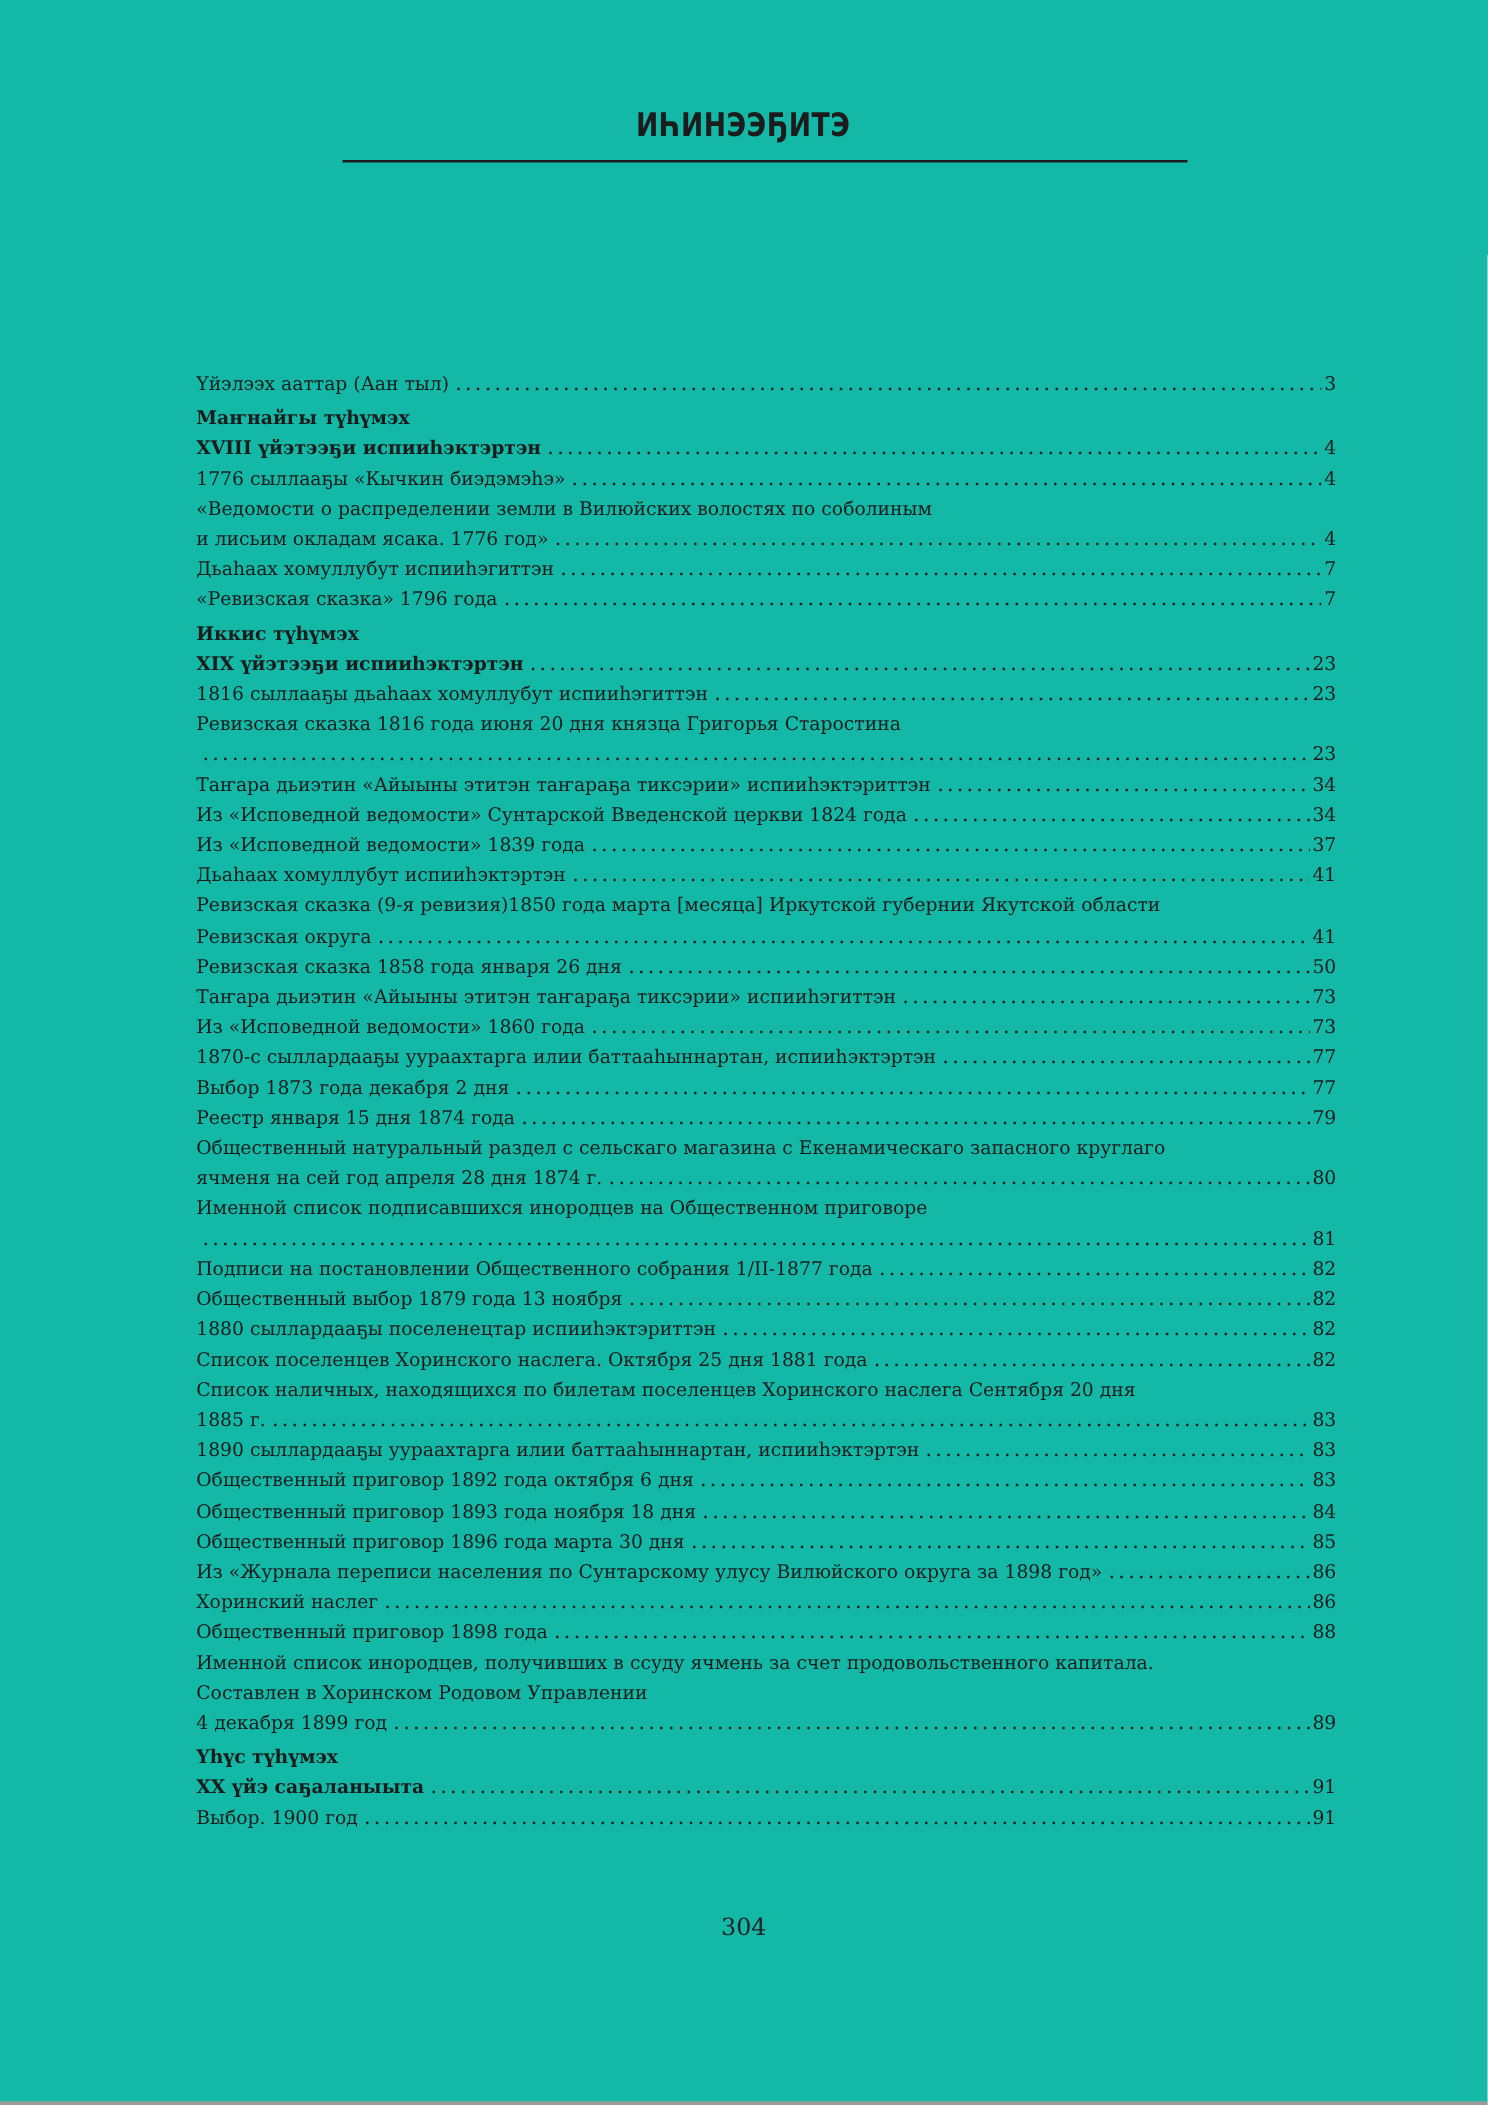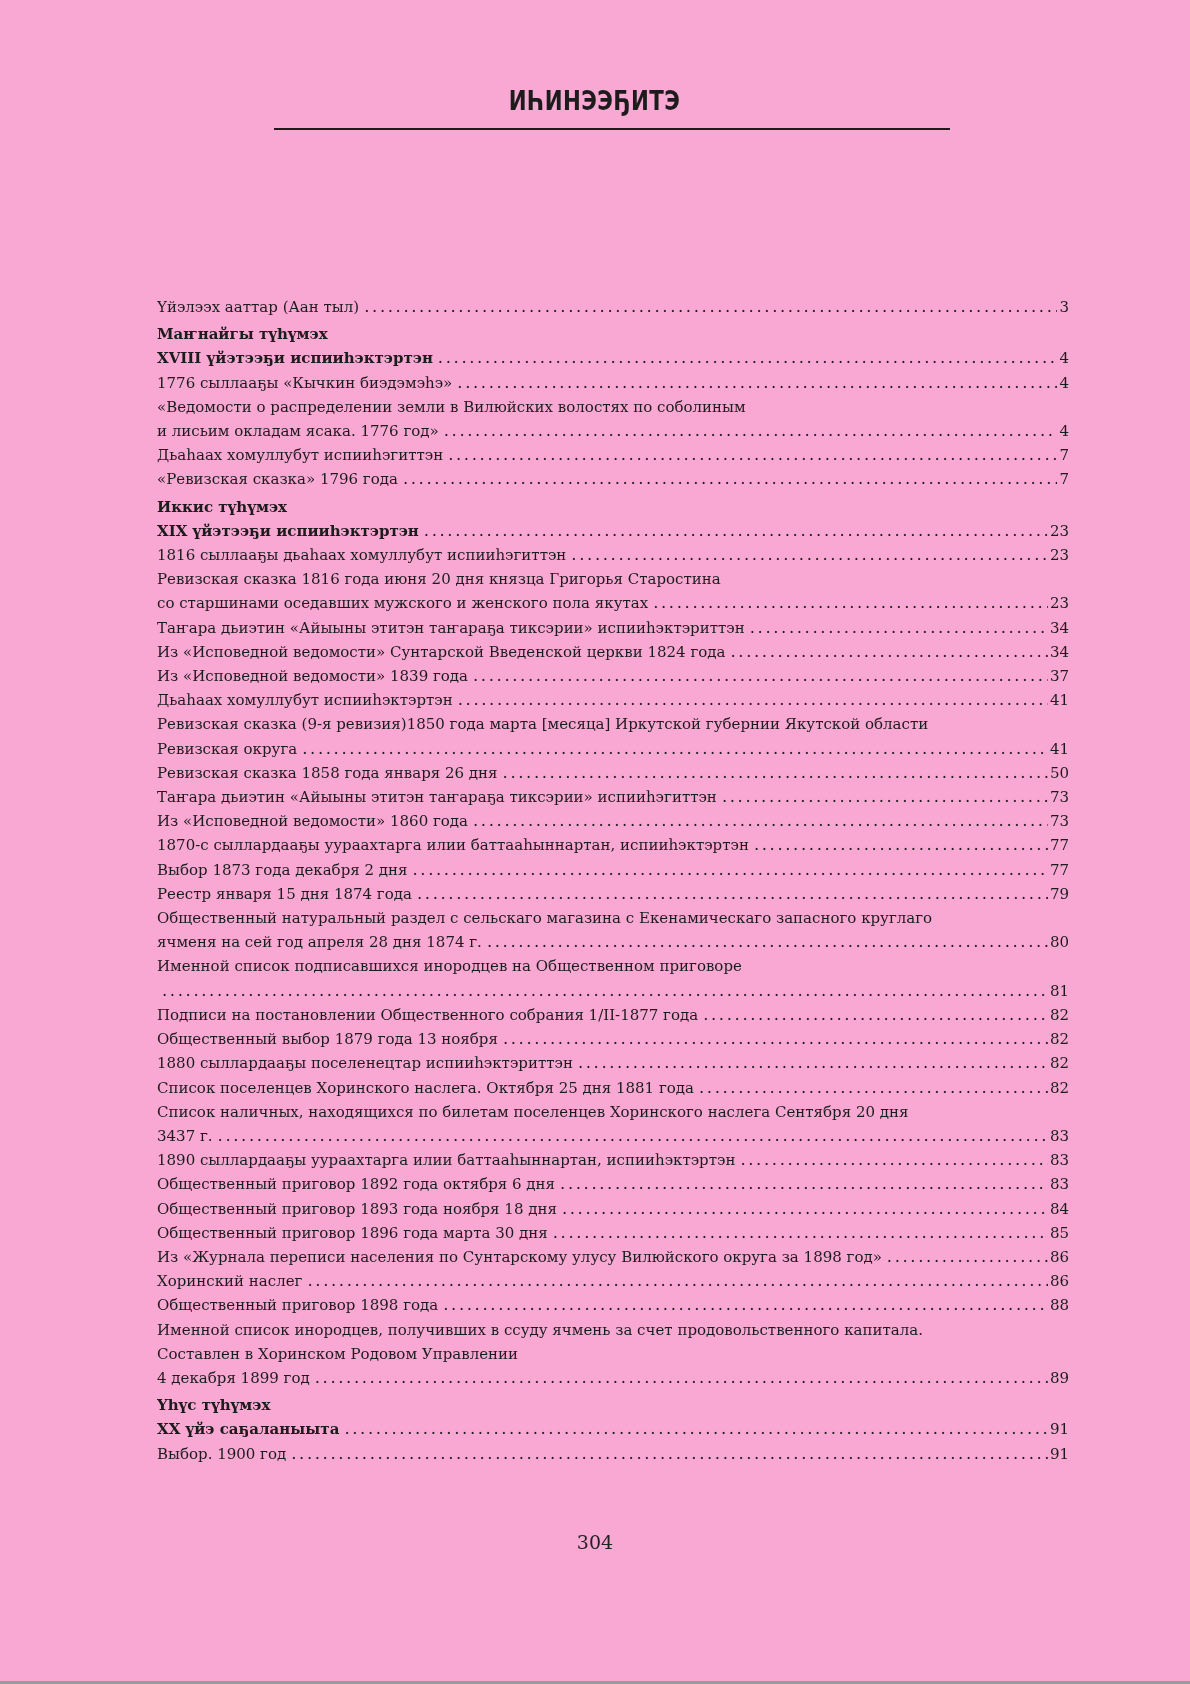--- a/index.html
+++ b/index.html
@@ -4,21 +4,21 @@
 <style>
   html, body {
     margin: 0;
     padding: 0;
     background: #e8e8e8;
   }
   .page {
     position: relative;
     width: 1190px;
     height: 1684px;
-    background: #f9a8d4;
+    background: #14b8a6;
     font-family: "DejaVu Serif", "Liberation Serif", serif;
     color: #1c1c1c;
     overflow: hidden;
   }
   .title {
     position: absolute;
     top: 86px;
     left: 0;
     width: 100%;
     text-align: center;
@@ -143,21 +143,20 @@
       </div>
       <div class="row">
         <span class="tx">1816 сыллааҕы дьаһаах хомуллубут испииһэгиттэн</span>
         <span class="leader"></span>
         <span class="pg">23</span>
       </div>
       <div class="row">
         <span class="tx">Ревизская сказка 1816 года июня 20 дня князца Григорья Старостина</span>
       </div>
       <div class="row">
-        <span class="tx">со старшинами оседавших мужского и женского пола якутах</span>
         <span class="leader"></span>
         <span class="pg">23</span>
       </div>
       <div class="row">
         <span class="tx">Таҥара дьиэтин «Айыыны этитэн таҥараҕа тиксэрии» испииһэктэриттэн</span>
         <span class="leader"></span>
         <span class="pg">34</span>
       </div>
       <div class="row">
         <span class="tx">Из «Исповедной ведомости» Сунтарской Введенской церкви 1824 года</span>
@@ -244,21 +243,21 @@
       </div>
       <div class="row">
         <span class="tx">Список поселенцев Хоринского наслега. Октября 25 дня 1881 года</span>
         <span class="leader"></span>
         <span class="pg">82</span>
       </div>
       <div class="row">
         <span class="tx">Список наличных, находящихся по билетам поселенцев Хоринского наслега Сентября 20 дня</span>
       </div>
       <div class="row">
-        <span class="tx">3437 г.</span>
+        <span class="tx">1885 г.</span>
         <span class="leader"></span>
         <span class="pg">83</span>
       </div>
       <div class="row">
         <span class="tx">1890 сыллардааҕы уураахтарга илии баттааһыннартан, испииһэктэртэн</span>
         <span class="leader"></span>
         <span class="pg">83</span>
       </div>
       <div class="row">
         <span class="tx">Общественный приговор 1892 года октября 6 дня</span>

